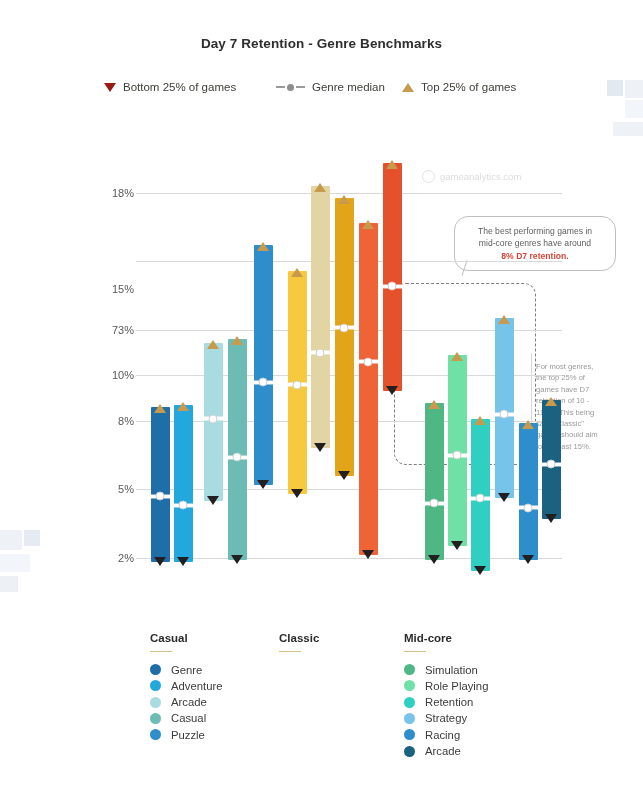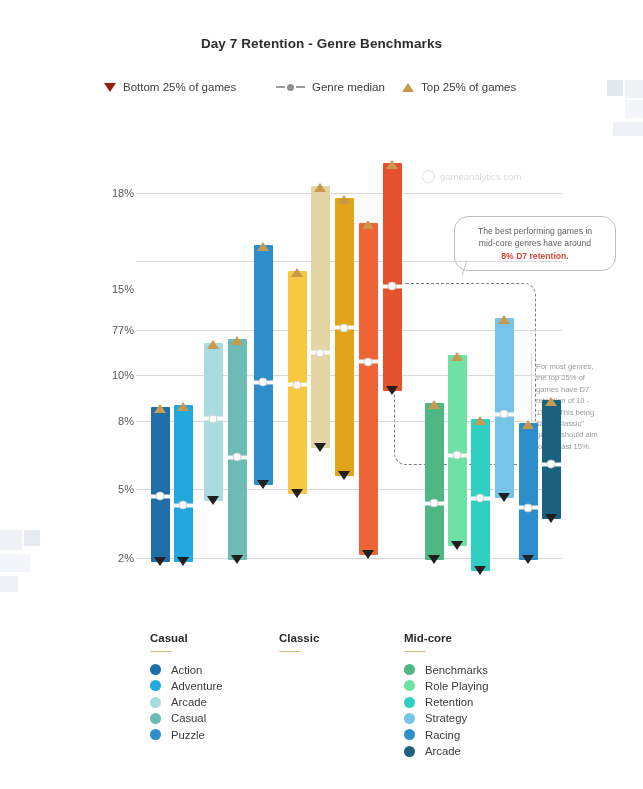--- a/index.html
+++ b/index.html
@@ -136,21 +136,21 @@
       <div class="gridline" style="top: 113.419px;"></div>
       <div class="gridline" style="top: 181.806px;"></div>
       <div class="gridline" style="top: 227.398px;"></div>
       <div class="gridline" style="top: 272.989px;"></div>
       <div class="gridline" style="top: 341.376px;"></div>
       <div class="gridline" style="top: 409.763px;"></div>
     </div>
   <div id="ticks-layer">
       <div class="ytick" style="top: 45.0323px;">18%</div>
       <div class="ytick" style="top: 113.419px; margin-top: 28px;">15%</div>
-      <div class="ytick" style="top: 181.806px;">77%</div>
+      <div class="ytick" style="top: 181.806px;">73%</div>
       <div class="ytick" style="top: 227.398px;">10%</div>
       <div class="ytick" style="top: 272.989px;">8%</div>
       <div class="ytick" style="top: 341.376px;">5%</div>
       <div class="ytick" style="top: 409.763px;">2%</div>
     </div>
   <div id="bars-layer">
       <div class="bar" title="Action" style="left: 46.5px; top: 259.312px; width: 19px; height: 155.011px; background: rgb(31, 110, 168);"></div>
       <div class="medline" style="left: 43.5px; top: 346.715px; width: 25px;">
         <em></em>
       </div>
@@ -249,21 +249,21 @@
     </div>
 </div>
 
 <div id="legend">
   <div class="lg-col" id="lg-casual">
     <div class="lg-head">Casual</div>
     <div class="lg-rule"></div>
     <div class="lg-body">
         <div class="lg-item">
           <span class="lg-dot" style="background: rgb(31, 110, 168);"></span>
-          <span>Action</span>
+          <span>Genre</span>
         </div>
         <div class="lg-item">
           <span class="lg-dot" style="background: rgb(34, 168, 221);"></span>
           <span>Adventure</span>
         </div>
         <div class="lg-item">
           <span class="lg-dot" style="background: rgb(168, 220, 224);"></span>
           <span>Arcade</span>
         </div>
         <div class="lg-item">
@@ -279,21 +279,21 @@
   <div class="lg-col" id="lg-classic">
     <div class="lg-head">Classic</div>
     <div class="lg-rule"></div>
   </div>
   <div class="lg-col" id="lg-midcore">
     <div class="lg-head">Mid-core</div>
     <div class="lg-rule"></div>
     <div class="lg-body">
         <div class="lg-item">
           <span class="lg-dot" style="background: rgb(78, 183, 132);"></span>
-          <span>Benchmarks</span>
+          <span>Simulation</span>
         </div>
         <div class="lg-item">
           <span class="lg-dot" style="background: rgb(111, 224, 166);"></span>
           <span>Role Playing</span>
         </div>
         <div class="lg-item">
           <span class="lg-dot" style="background: rgb(47, 207, 194);"></span>
           <span>Retention</span>
         </div>
         <div class="lg-item">

